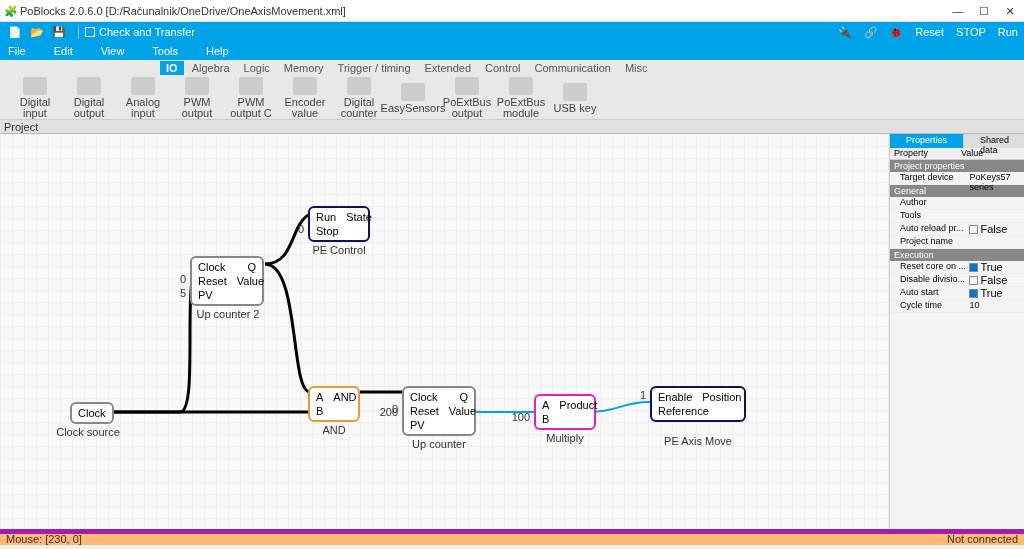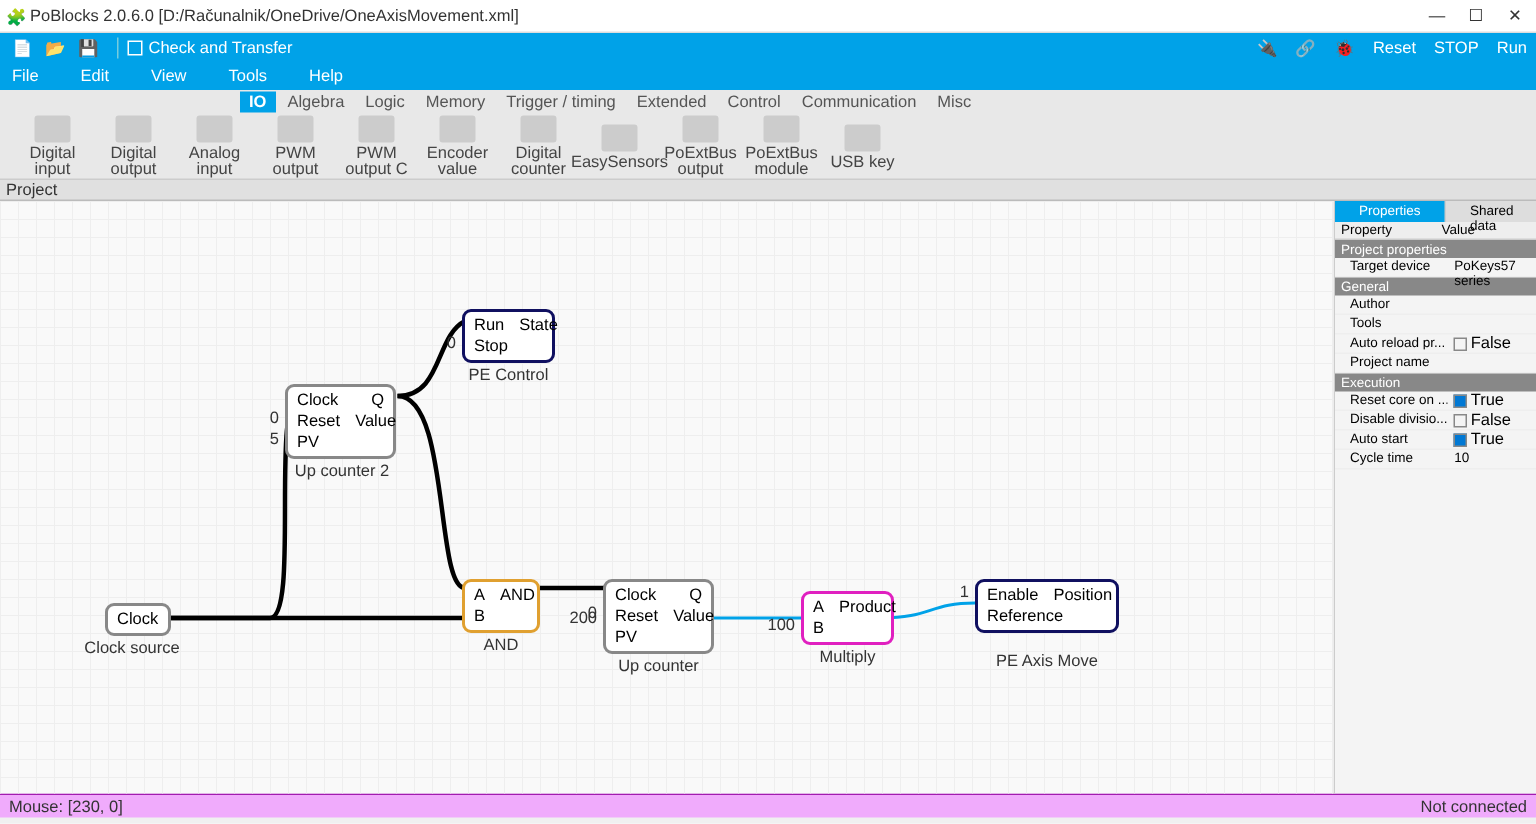--- a/index.html
+++ b/index.html
@@ -36,21 +36,21 @@
 .proptab{padding:1px 16px;background:#ddd;border-right:1px solid #ccc;cursor:pointer;font-size:9px}
 .proptab.active{background:#00a2e8;color:#fff}
 .prophead{display:flex;height:12px;background:#eee;border-bottom:1px solid #ccc}
 .prophead div{flex:1;padding:0 4px;font-size:9px}
 .propsect{background:#888;color:#fff;padding:1px 4px;font-size:9px}
 .proprow{display:flex;height:13px;border-bottom:1px solid #eee;align-items:flex-start}
 .proprow .pk{flex:1.2;padding-left:10px;font-size:9px;white-space:nowrap;overflow:hidden}
 .proprow .pv{flex:1;padding-left:4px;font-size:9px;display:flex;align-items:center;gap:2px}
 .cb{width:9px;height:9px;border:1px solid #888;display:inline-block}
 .cb.ck{background:#0078d4}
-.statusbar{height:16px;background:#f0abfc;border-top:1px solid #a21caf;display:flex;align-items:center;padding:0 6px;font-size:10px;color:#333}
+.statusbar{height:16px;background:#fdba74;border-top:5px solid #a21caf;display:flex;align-items:flex-end;padding:0 6px;font-size:10px;color:#333}
 .statusbar .right{margin-left:auto}
 </style>
 </head>
 <body>
 
 <div class="titlebar">
   <span class="icon">🧩</span>
   <span class="title">PoBlocks 2.0.6.0 [D:/Računalnik/OneDrive/OneAxisMovement.xml]</span>
   <div class="winctrl">
     <span>—</span>

